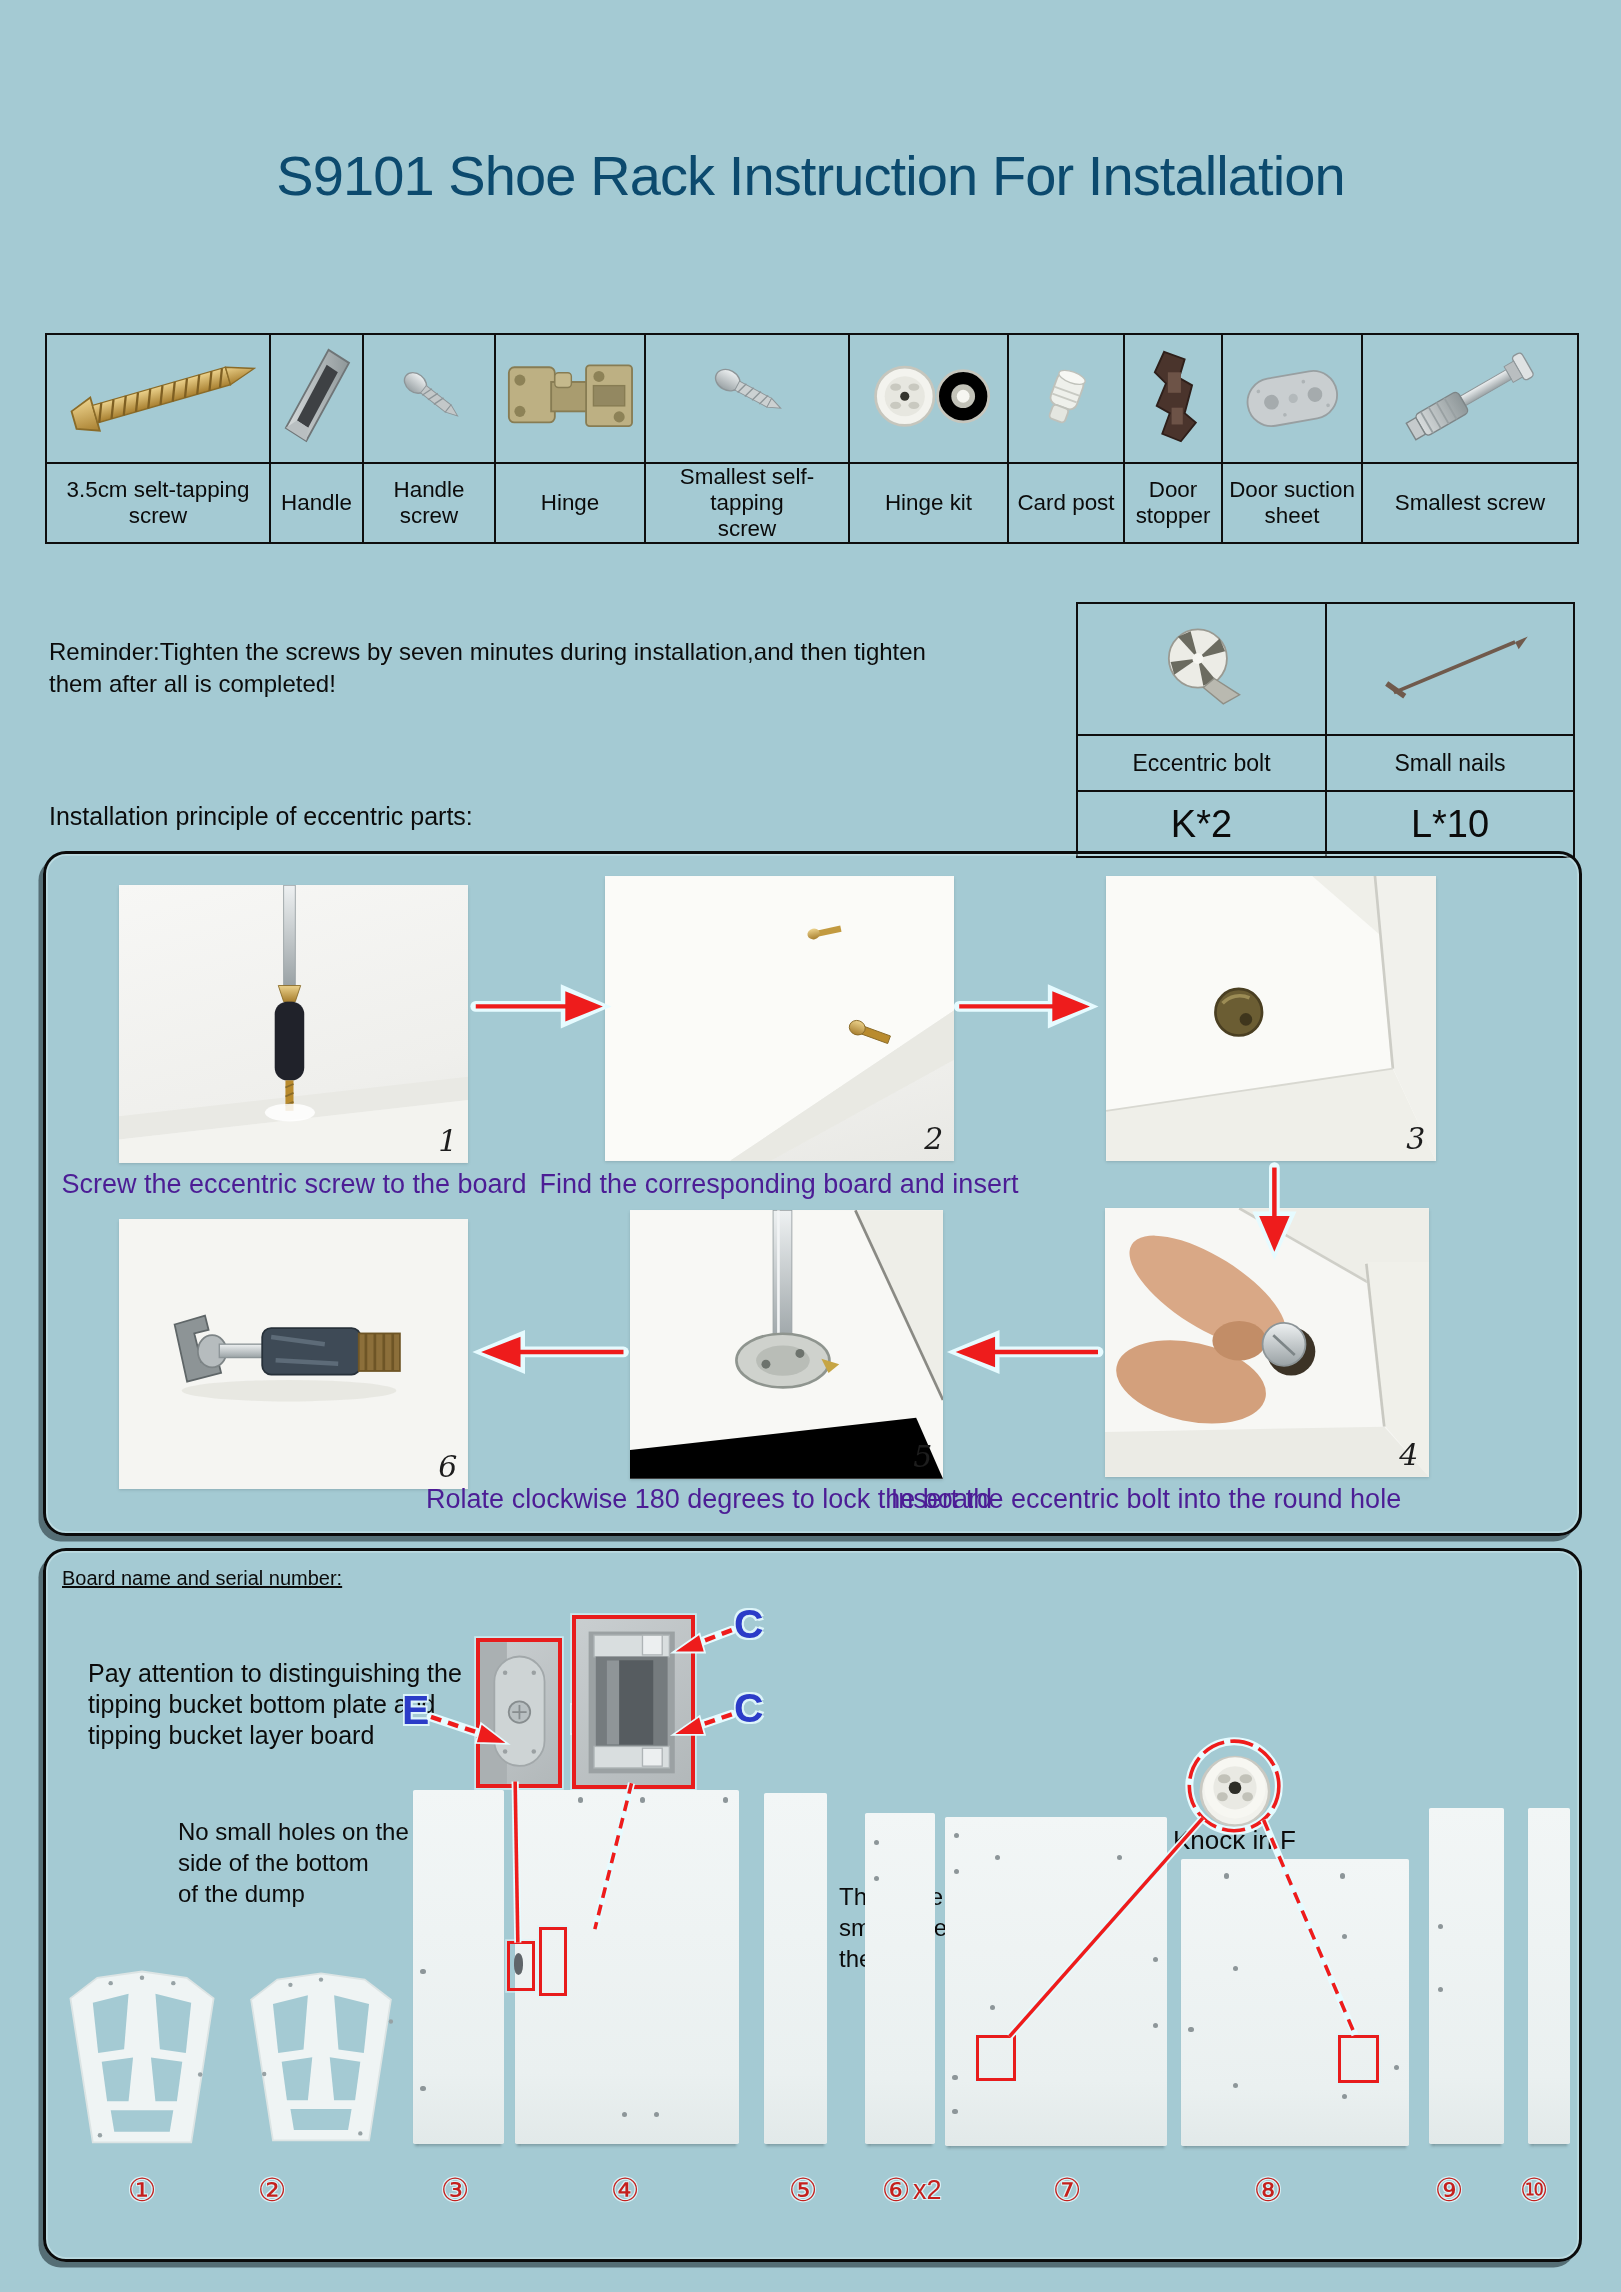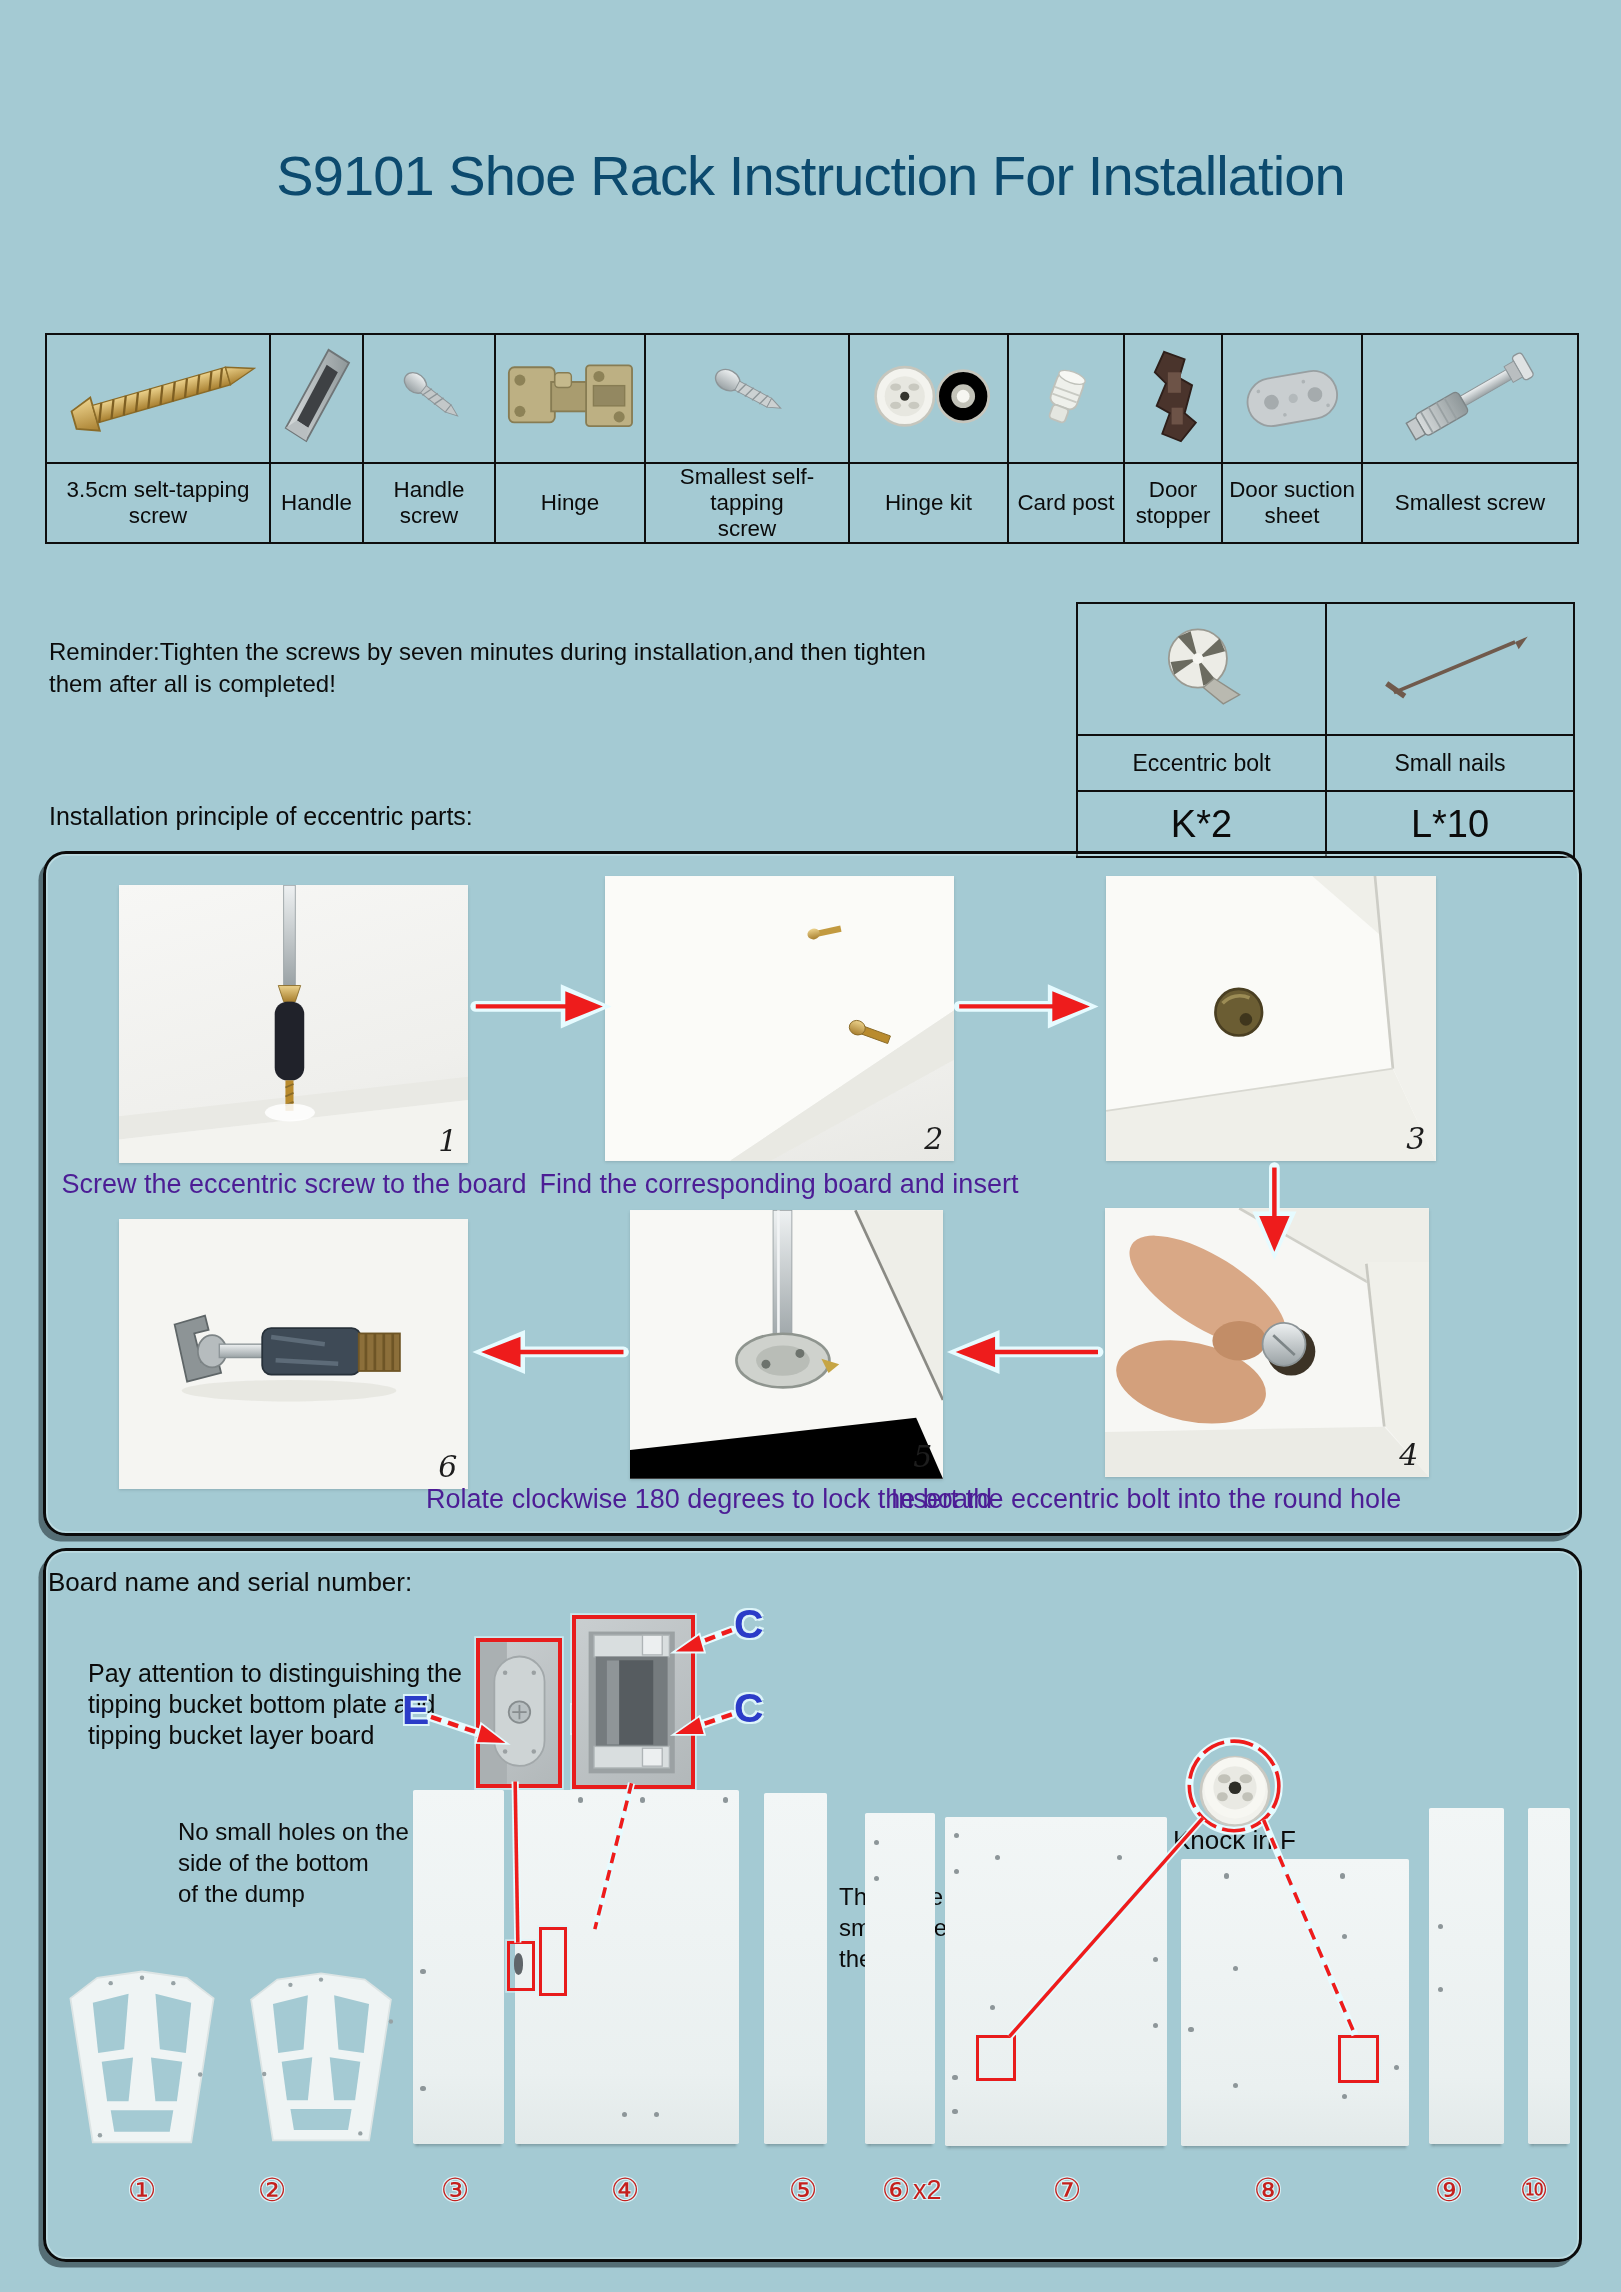--- a/index.html
+++ b/index.html
@@ -32,21 +32,21 @@
   #boards-panel{top:1548px;height:708px;}
 
   .photo{position:absolute;background:linear-gradient(165deg,#f7f7f5 0%,#efefec 70%,#e8e8e4 100%);box-shadow:0 1.8px 2.7px rgba(70,90,95,.25);}
   .photo svg{display:block;width:100%;height:100%;}
   .pnum{position:absolute;right:10.7px;bottom:5.4px;font-family:"DejaVu Serif",serif;font-style:italic;font-size:30px;color:#1d1d1d;}
   .cap{position:absolute;transform:translateX(-50%);white-space:nowrap;font-size:27px;color:#4c1d95;}
 
   .overlay{position:absolute;left:0;top:0;pointer-events:none;}
 
   
-  #boards-heading{position:absolute;left:2px;top:16px;font-size:26px;}
+  #boards-heading{position:absolute;left:16px;top:16px;font-size:20px;text-decoration:underline;}
   .bnote{position:absolute;font-size:24px;line-height:31px;}
   .bluechar{position:absolute;color:#2b3cc8;font-size:41px;font-weight:bold;
     text-shadow:-1.8px -1.8px 0 #ddf4f9,1.8px -1.8px 0 #ddf4f9,-1.8px 1.8px 0 #ddf4f9,1.8px 1.8px 0 #ddf4f9;}
   .detailbox{position:absolute;border:4.5px solid #e81c1c;background:linear-gradient(140deg,#c9ced0 0%,#b2b8ba 100%);box-shadow:0 0 0 1.8px rgba(220,245,250,.7);}
   .detailbox svg{display:block;width:100%;height:100%;}
   .board{position:absolute;background:linear-gradient(180deg,#f2f6f6 0%,#eaf0f0 80%,#e2e9e9 100%);border-radius:1.8px;box-shadow:0 3.6px 2.7px -1.8px rgba(70,90,95,.45);}
   .dot{position:absolute;width:5.4px;height:5.4px;border-radius:50%;background:#8d9699;display:block;}
   .redrect{position:absolute;border:3.6px solid #e81c1c;box-shadow:0 0 0 1.8px rgba(220,245,250,.6);}
   .oval{position:absolute;left:3.6px;top:9px;width:9.9px;height:21.5px;border-radius:50%;background:#5f6569;display:block;}
   .cnum{position:absolute;transform:translateX(-50%);font-size:32px;color:#c5201d;

